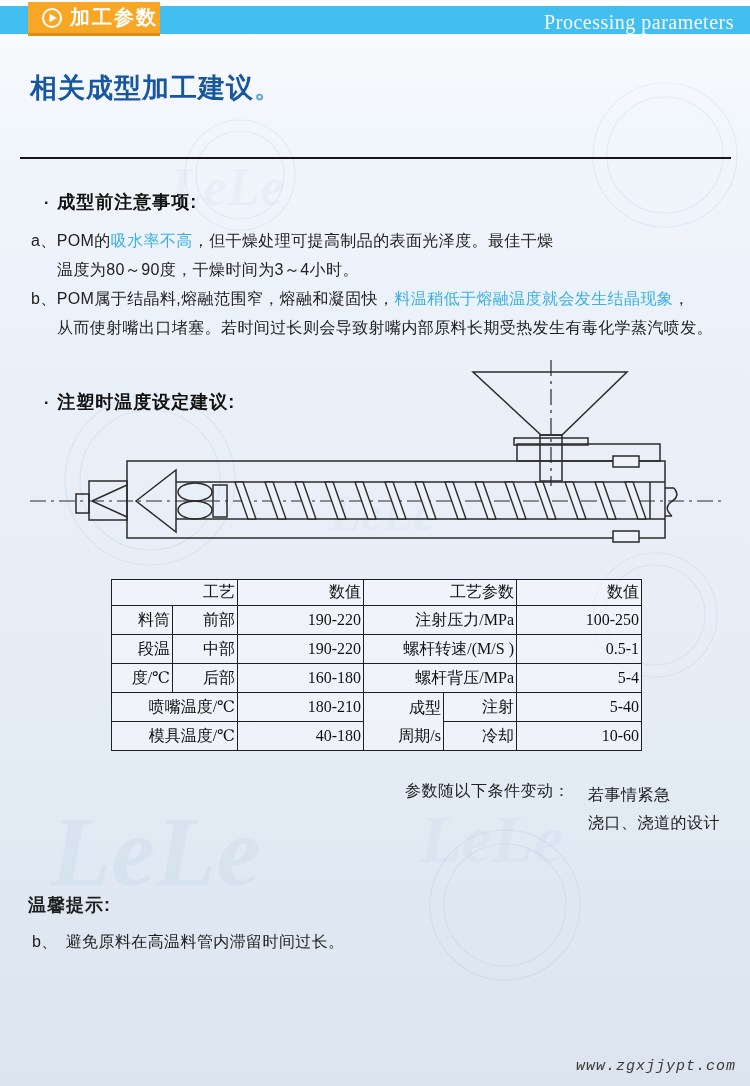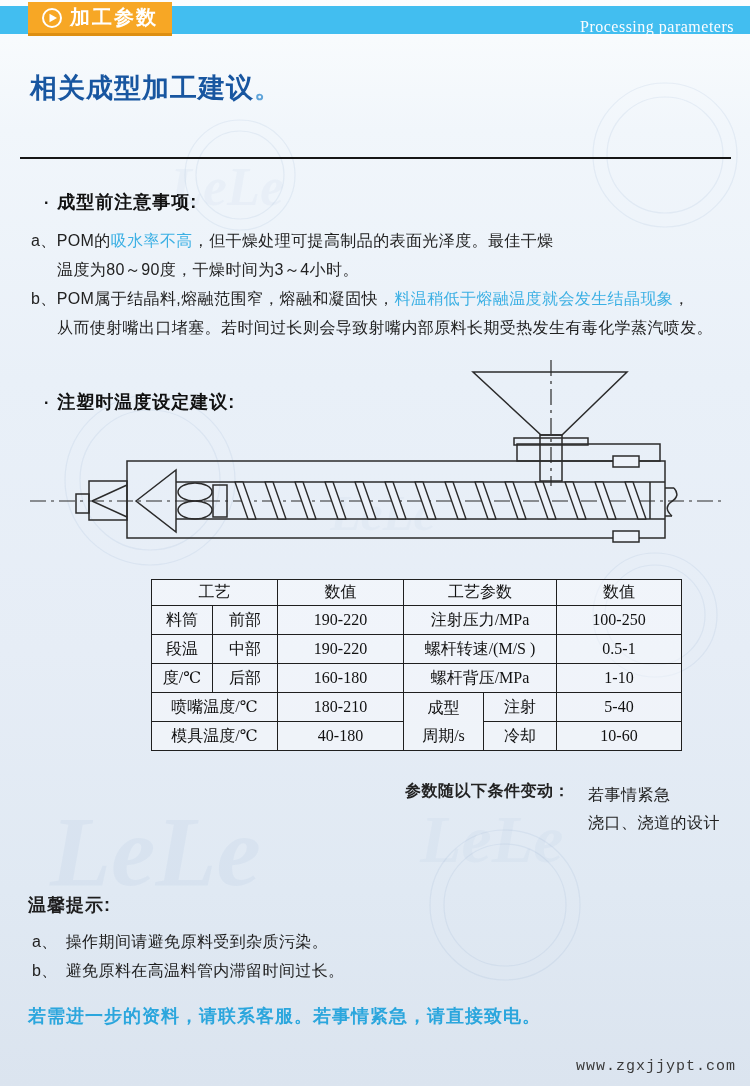--- a/index.html
+++ b/index.html
@@ -9,25 +9,25 @@
     font-family:"Liberation Sans","DejaVu Sans",sans-serif;
     background:linear-gradient(180deg,#fbfdfe 0%,#f1f6fb 12%,#e9f0f8 35%,#e6edf6 60%,#e0e9f3 82%,#dbe4ef 100%);
     color:#1d1d1d;
   }
   .wm { position:absolute; inset:0; z-index:0; }
   .content { position:absolute; inset:0; z-index:1; }
 
   
   .topbar { position:absolute; left:0; top:6px; width:750px; height:28px; background:#42bef0; }
   .topbar-en {
-    position:absolute; right:16px; top:12px; color:#fbfdff; font-size:16px;
+    position:absolute; right:16px; top:5px; color:#fbfdff; font-size:20px;
     font-family:"Liberation Serif","DejaVu Serif",serif; letter-spacing:0.5px;
   }
   .badge {
-    position:absolute; left:28px; top:2px; width:144px; height:34px;
+    position:absolute; left:28px; top:2px; width:132px; height:34px;
     background:#f7a725; border-bottom:3px solid #dd8f12;
     display:flex; align-items:center; padding-left:13px; gap:7px;
   }
   .badge-text { color:#ffffff; font-size:20px; font-weight:bold; letter-spacing:2px; }
 
   
   .title { position:absolute; left:30px; top:70px; color:#1856a0; font-weight:bold;
            font-size:27px; line-height:36px; letter-spacing:1px; }
   .title .period { color:#5fa4d9; }
   .divider { position:absolute; left:20px; top:157px; width:711px; height:2px; background:#161616; }
@@ -40,44 +40,44 @@
   .hl { color:#3cb0e4; }
 
   
   .diagram { position:absolute; left:0; top:358px; }
 
   
   table.spec {
     position:absolute; left:111px; top:579px; width:530px;
     border-collapse:collapse; table-layout:fixed;
     font-family:"Liberation Serif","DejaVu Serif",serif;
-    font-size:16px; color:#111; text-align:center;margin-left:40px;
+    font-size:16px; color:#111; text-align:right;
   }
   table.spec td { border:1.6px solid #1f1f1f; height:29px; padding:0 2px;
                   background:rgba(252,253,255,0.45); }
   table.spec tr.head td { height:26px; }
   .cycle-cell div { line-height:28px; }
 
   
   .variation { position:absolute; left:405px; top:781px; display:flex; font-size:16px; color:#222; }
-  .variation .v-label { white-space:nowrap; letter-spacing:0.5px;font-weight:bold; }
+  .variation .v-label { white-space:nowrap; letter-spacing:0.5px; }
   .variation ul { list-style:none; margin-left:18px; }
   .variation li { line-height:27.5px; letter-spacing:0.5px; }
 
   
   .tips { position:absolute; left:28px; top:893px; font-size:16px; color:#1e1e1e; }
   .tips .tips-head { font-size:18px; font-weight:bold; letter-spacing:1px; margin-bottom:10px; }
   .tips .tip-line { line-height:29px; padding-left:4px; letter-spacing:0.4px; }
   .tips .tip-label { margin-right:8px; }
 
   
   .notice { position:absolute; left:28px; top:1004px; font-size:18px; font-weight:bold;
             color:#2ba6dd; letter-spacing:1px; }
   .footer-url { position:absolute; right:14px; top:1058px; font-size:15px; color:#3a3a3a;
-                font-family:"Liberation Mono","DejaVu Sans Mono",monospace; letter-spacing:1px; }
+                font-family:"Liberation Mono","DejaVu Sans Mono",monospace; letter-spacing:1px;font-style:italic; }
 </style>
 </head>
 <body>
 
 <div class="page">
 
   <svg class="wm" width="750" height="1086" viewBox="0 0 750 1086">
     <g fill="none" stroke="#7f9fc6" stroke-opacity="0.12" stroke-width="1.2">
       <circle cx="665" cy="155" r="72"></circle>
         <circle cx="665" cy="155" r="58"></circle>
@@ -217,21 +217,21 @@
         <td>中部</td>
         <td>190-220</td>
         <td colspan="2">螺杆转速/(M/S )</td>
         <td>0.5-1</td>
       </tr>
       <tr>
         <td>度/℃</td>
         <td>后部</td>
         <td>160-180</td>
         <td colspan="2">螺杆背压/MPa</td>
-        <td>1-10</td>
+        <td>5-4</td>
       </tr>
       <tr>
         <td colspan="2">喷嘴温度/℃</td>
         <td>180-210</td>
         <td rowspan="2" class="cycle-cell">
           <div>成型</div>
           <div>周期/s</div>
         </td>
         <td>注射</td>
         <td>5-40</td>
@@ -249,24 +249,20 @@
       <div class="v-label">参数随以下条件变动：</div>
       <ul>
         <li>若事情紧急</li>
         <li>浇口、浇道的设计</li>
       </ul>
     </div>
 
     <div class="tips">
       <div class="tips-head">温馨提示:</div>
       <div class="tip-line">
-        <span class="tip-label">a、</span><span>操作期间请避免原料受到杂质污染。</span>
-      </div>
-      <div class="tip-line">
         <span class="tip-label">b、</span><span>避免原料在高温料管内滞留时间过长。</span>
       </div>
     </div>
 
-    <div class="notice">若需进一步的资料，请联系客服。若事情紧急，请直接致电。</div>
     <div class="footer-url">www.zgxjjypt.com</div>
 
   </div>
 </div>
 
 </body></html>

